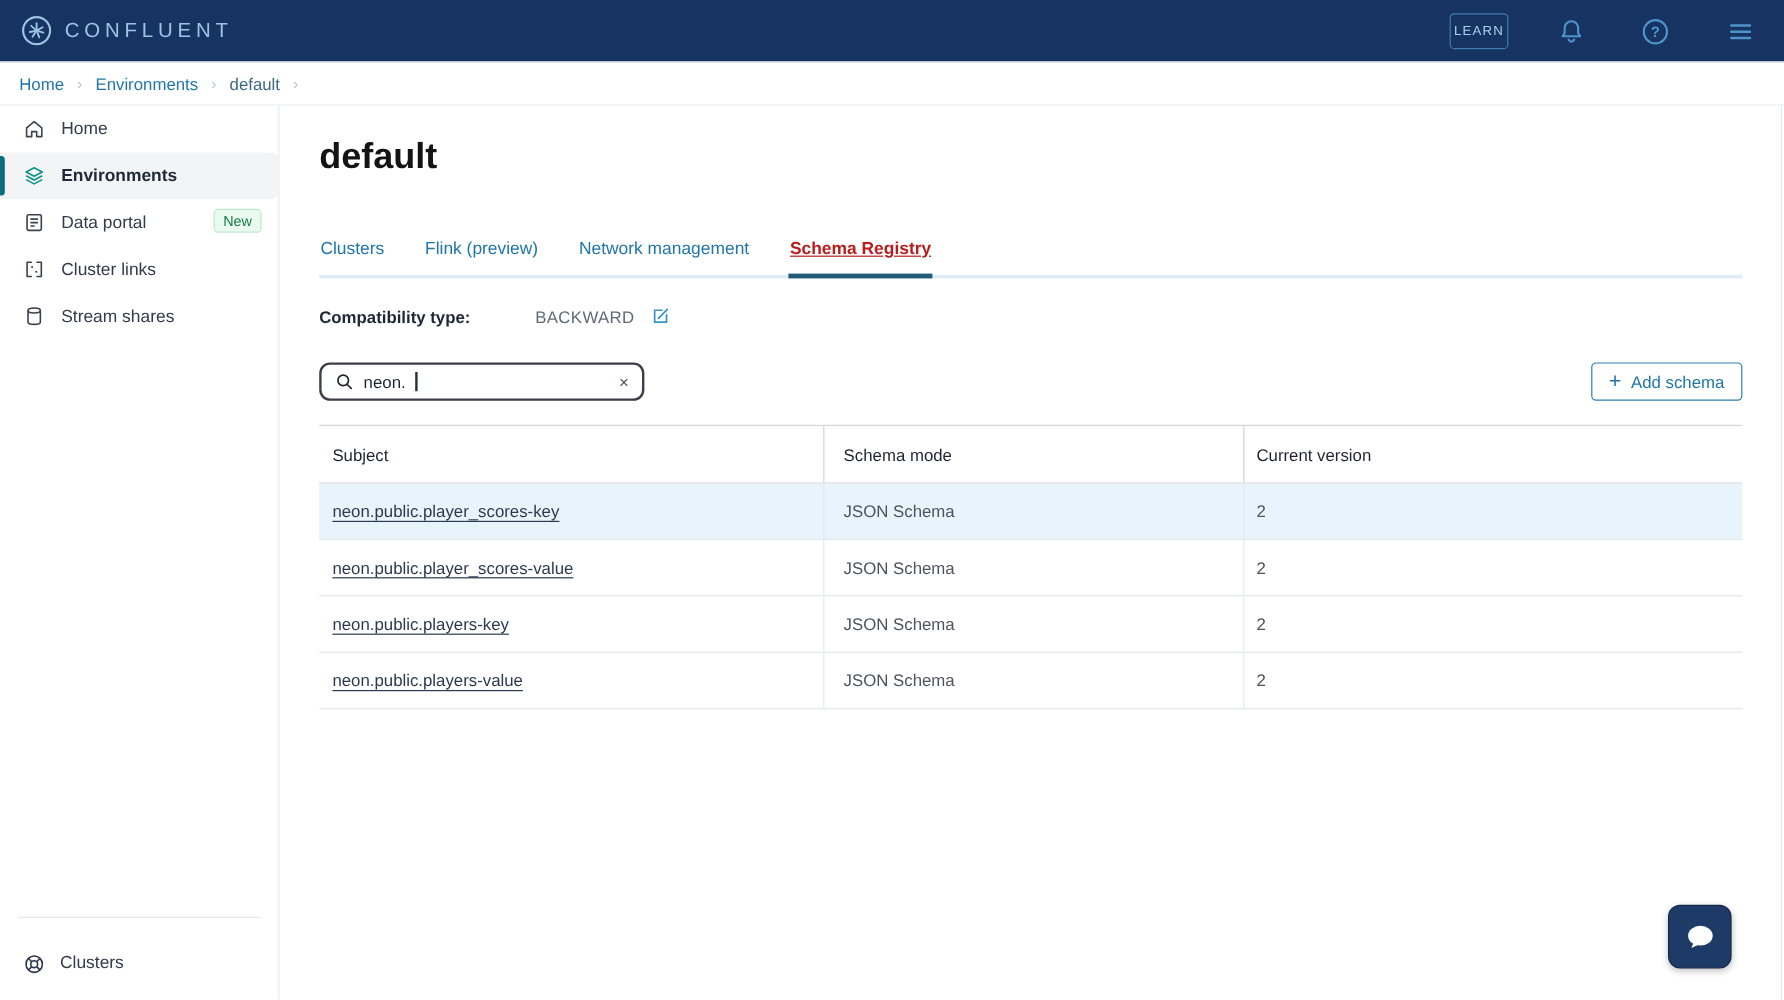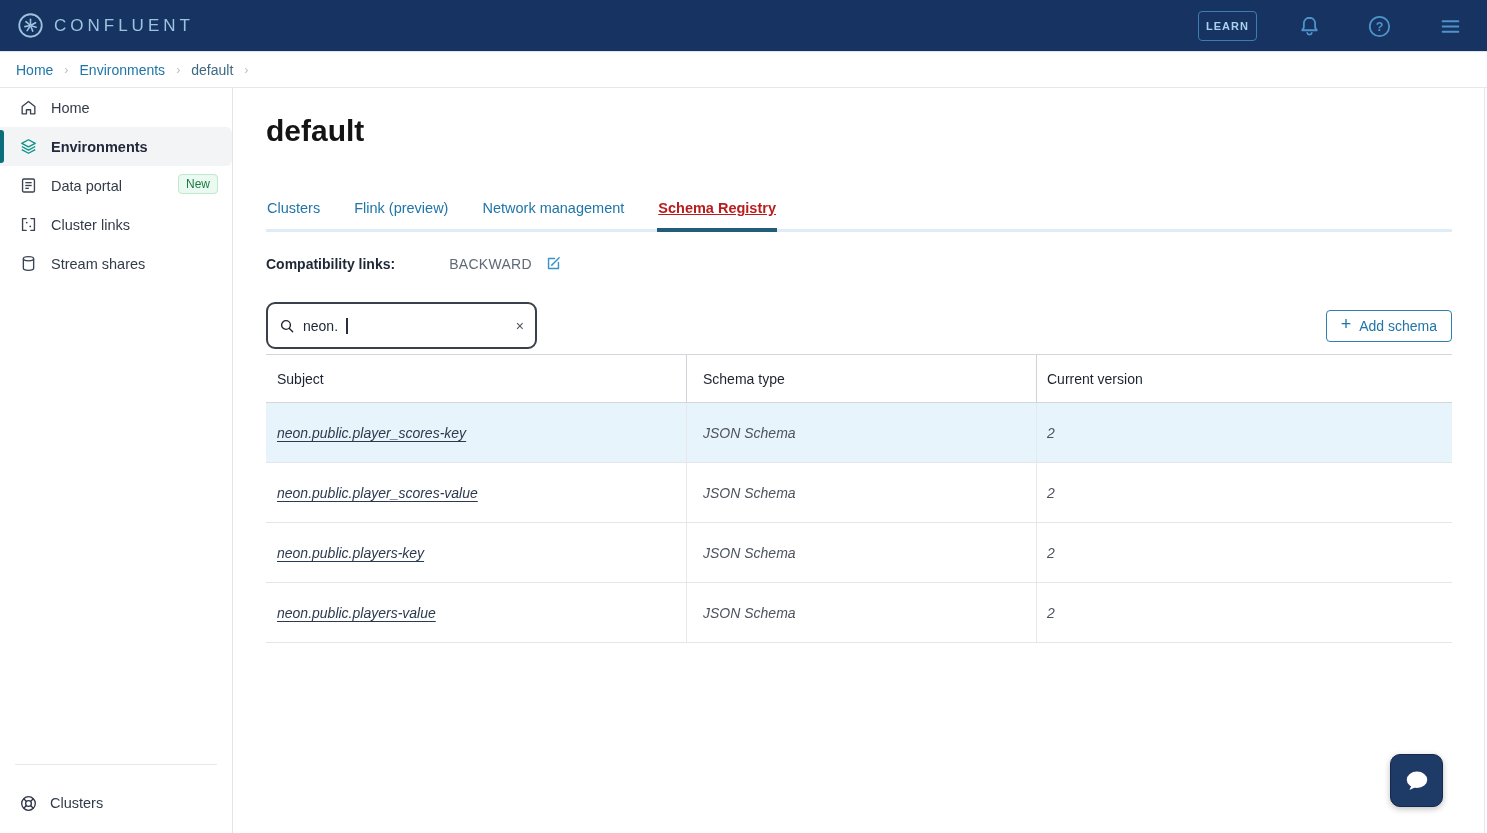--- a/index.html
+++ b/index.html
@@ -10,22 +10,22 @@
   .topnav { position:absolute; top:0; left:0; width:1487px; height:52px;
     background:var(--navbar-bg); display:flex; align-items:center; border-bottom:1px solid #d9e6f0; }
   .brand { display:flex; align-items:center; gap:10px; margin-left:17px; }
   .brand-text { color:var(--navbar-accent); font-size:17px; font-weight:500; letter-spacing:4px; }
   .nav-right { position:absolute; right:0; top:0; height:52px; display:flex; align-items:center; }
   .nav-search { width:177px; height:30px; border:1px solid #3c6fa3; border-radius:4px;
     background:transparent; display:flex; align-items:center; padding:0 9px; gap:7px; }
   .nav-search input { background:transparent; border:none; outline:none; color:#cfe3f2;
     font-size:13.5px; width:130px; font-family:inherit; }
   .nav-search input::placeholder { color:#93a9c6; }
-  .learn-btn { margin-left:13px; width:59px; height:30px; border:1px solid #3f7cb0; border-radius:4px;
-    background:transparent; color:#a9d2ee; font-size:11px; letter-spacing:1px; font-weight:700;
+  .learn-btn { margin-left:13px; width:49px; height:30px; border:1px solid #3f7cb0; border-radius:4px;
+    background:transparent; color:#a9d2ee; font-size:11px; letter-spacing:1px; font-weight:400;
     display:flex; align-items:center; justify-content:center; cursor:pointer; }
   .nav-icon { color:var(--navbar-icon); display:flex; align-items:center; justify-content:center; cursor:pointer; }
   .icon-bell { margin-left:40px; } .icon-help { margin-left:45px; } .icon-burger { margin-left:46px; margin-right:24px; }
 
   
   .breadcrumb { position:absolute; top:52px; left:0; width:1487px; height:36px; background:#fff;
     border-bottom:1px solid #e6e9ec; display:flex; align-items:center; padding-left:16px; font-size:14px; }
   .crumb { color:var(--link); cursor:pointer; }
   .crumb.current { color:#3d6983; }
   .crumb-sep { color:#b8c0c8; margin:0 11px; font-size:12.5px; }
@@ -60,42 +60,42 @@
   .tab.active { color:#b91c1c; font-weight:600; border-bottom:4px solid var(--active-tab-underline);
     margin-bottom:-3px;text-decoration:underline; }
 
   .compat-row { position:absolute; top:167px; left:33px; display:flex; align-items:center; gap:7px; font-size:14px; }
   .compat-label { font-weight:700; color:#1e2735; }
   .compat-value { color:var(--text-gray); letter-spacing:0.3px;padding-left:47px; }
   .edit-icon { color:var(--edit-icon-blue); margin-left:6px; display:flex; cursor:pointer; }
 
   .toolbar { position:absolute; top:214px; left:33px; right:35px; display:flex;
     justify-content:space-between; align-items:center; }
-  .search-box { width:271px; height:47px; border:2px solid #3a3f4a; border-radius:9px; background:#fff;
+  .search-box { width:271px; height:32px; border:2px solid #3a3f4a; border-radius:9px; background:#fff;
     display:flex; align-items:center; padding:0 11px; gap:8px; }
   .search-box .stext { font-size:14px; color:#1c2634; }
   .caret { display:inline-block; width:1.5px; height:16px; background:#2a2f3a; vertical-align:-3px;
     animation:blink 1.1s steps(1) infinite; }
   @keyframes blink { 50% { opacity:0; } }
   .clear-x { margin-left:auto; color:#4c525c; font-size:14px; cursor:pointer; line-height:1; }
   .add-btn { height:32px; padding:0 14px; border:1px solid #2e7fad; border-radius:4px; background:#fff;
     color:var(--link); font-size:14px; display:flex; align-items:center; gap:8px; cursor:pointer;
     font-family:inherit; }
   .add-btn .plus { font-size:18px; font-weight:400; margin-top:-2px; }
 
   
   .table { position:absolute; top:266px; left:33px; width:1186px; }
   .thead { display:grid; grid-template-columns:421px 350px 415px; border-top:1px solid var(--border-mid);
     border-bottom:1px solid var(--border-mid); height:49px; }
   .th { display:flex; align-items:center; font-size:14px; color:#1d2430; font-weight:500; }
   .th:nth-child(1) { padding-left:11px; border-right:1px solid #cfd3d7; }
   .th:nth-child(2) { padding-left:16px; border-right:1px solid #cfd3d7; }
   .th:nth-child(3) { padding-left:10px; }
-  .trow { display:grid; grid-template-columns:421px 350px 415px; height:60px;
-    border-bottom:1px solid var(--border-light); cursor:pointer;font-style:italic; }
+  .trow { display:grid; grid-template-columns:421px 350px 415px; height:47px;
+    border-bottom:1px solid var(--border-light); cursor:pointer; }
   .trow.hl { background:var(--row-highlight); }
   .td { display:flex; align-items:center; font-size:14px; color:#4d545e; }
   .td:nth-child(1) { padding-left:11px; border-right:1px solid #e6e9eb; }
   .td:nth-child(2) { padding-left:16px; border-right:1px solid #e6e9eb; }
   .td:nth-child(3) { padding-left:10px; }
   .subject-link { color:#2c3a4f; text-decoration:underline; text-underline-offset:3px; cursor:pointer; }
 
   
   .chat-btn { position:absolute; left:1390px; top:754px; width:53px; height:53px; background:var(--chat-bg);
     border:1px solid #16294d; border-radius:10px; display:flex; align-items:center; justify-content:center;
@@ -233,21 +233,21 @@
   <div class="page-title">default</div>
 
   <div class="tabs">
     <div class="tab">Clusters</div>
     <div class="tab">Flink (preview)</div>
     <div class="tab">Network management</div>
     <div class="tab active">Schema Registry</div>
   </div>
 
   <div class="compat-row">
-    <span class="compat-label">Compatibility links:</span>
+    <span class="compat-label">Compatibility type:</span>
     <span class="compat-value">BACKWARD</span>
     <span class="edit-icon">
       <svg width="17" height="17" viewBox="0 0 24 24" fill="none" stroke="currentColor" stroke-width="2" stroke-linecap="round" stroke-linejoin="round">
         <path d="M13.5 5H5v14h14v-8.5"></path>
         <path d="M10.5 13.5 20 4"></path>
         <path d="M10.5 13.5l-1 1"></path>
       </svg>
     </span>
   </div>
 
@@ -265,21 +265,21 @@
     </div>
     <button class="add-btn">
       <span class="plus">+</span>
       <span>Add schema</span>
     </button>
   </div>
 
   <div class="table">
     <div class="thead">
       <div class="th">Subject</div>
-      <div class="th">Schema type</div>
+      <div class="th">Schema mode</div>
       <div class="th">Current version</div>
     </div>
 
     <div class="trow hl">
       <div class="td">
           <span class="subject-link">neon.public.player_scores-key</span>
         </div>
       <div class="td">JSON Schema</div>
       <div class="td">2</div>
     </div>

